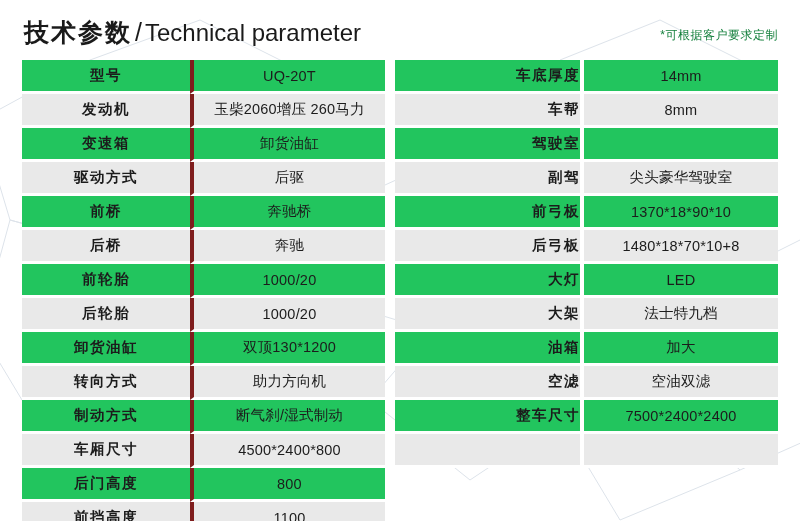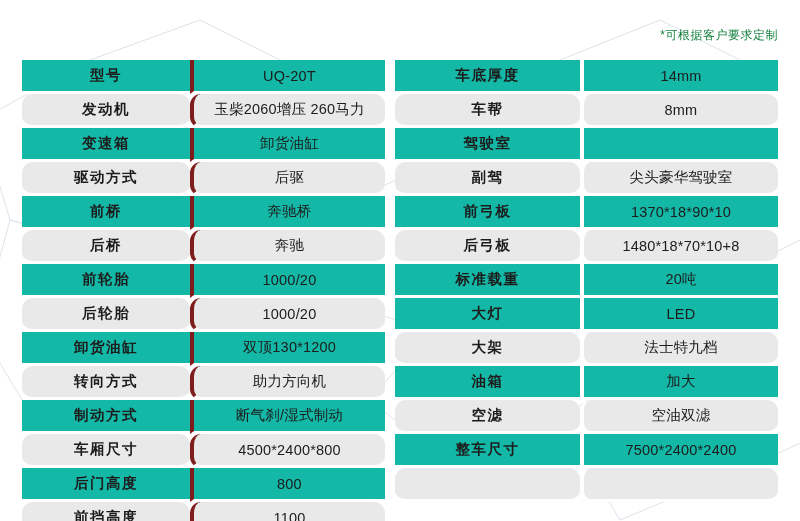--- a/index.html
+++ b/index.html
@@ -110,26 +110,26 @@
     font-weight: bold;
     letter-spacing: 1.5px;
   }
   .spec-table td.value {
     font-weight: normal;
     letter-spacing: 0.2px;
   }
   
   #table-left td.label { width: 168px; }
   #table-left td.value { width: 191px; border-left: 4px solid #7f1d1d; }
-  #table-right td.label { width: 185px; }
+  #table-right td.label { width: 185px; text-align: right; }
   #table-right td.value { width: 194px; border-left: 4px solid #ffffff; }
 
   
-  .spec-table tr.odd td  { background: #14b8a6; }
-  .spec-table tr.even td { background: #e9e9e9; border-radius: 11px; }
+  .spec-table tr.odd td  { background: #22c55e; }
+  .spec-table tr.even td { background: #e9e9e9; }
   .spec-table tr td {
     border-bottom: 3px solid #ffffff;
   }
 </style>
 </head>
 <body>
 
 <svg id="bg-decoration" viewBox="0 0 800 521" width="800" height="521" aria-hidden="true">
   <g stroke="#dde3ea" stroke-width="1" fill="none">
     <path d="M -20 120 L 90 60 L 190 130 L 120 250 L 10 220 Z"></path>
@@ -153,20 +153,23 @@
     <circle cx="630" cy="370" r="10"></circle>
     <circle cx="120" cy="250" r="6"></circle>
     <circle cx="370" cy="400" r="5"></circle>
     <circle cx="720" cy="281" r="6"></circle>
   </g>
 </svg>
 
 <div class="page">
 
   <div class="header">
+    <div class="title">
+      <span class="cn">技术参数</span><span class="slash">/</span><span class="en">Technical parameter</span>
+    </div>
     <div class="note">*可根据客户要求定制</div>
   </div>
 
   <div class="tables">
 
     <table class="spec-table" id="table-left">
       <tbody>
           <tr class="odd">
             <td class="label">型号</td>
             <td class="value">UQ-20T</td>
@@ -246,24 +249,20 @@
           </tr>
           <tr class="odd">
             <td class="label">前弓板</td>
             <td class="value">1370*18*90*10</td>
           </tr>
           <tr class="even">
             <td class="label">后弓板</td>
             <td class="value">1480*18*70*10+8</td>
           </tr>
           <tr class="odd">
-            <td class="label">标准载重</td>
-            <td class="value">20吨</td>
-          </tr>
-          <tr class="odd">
             <td class="label">大灯</td>
             <td class="value">LED</td>
           </tr>
           <tr class="even">
             <td class="label">大架</td>
             <td class="value">法士特九档</td>
           </tr>
           <tr class="odd">
             <td class="label">油箱</td>
             <td class="value">加大</td>

